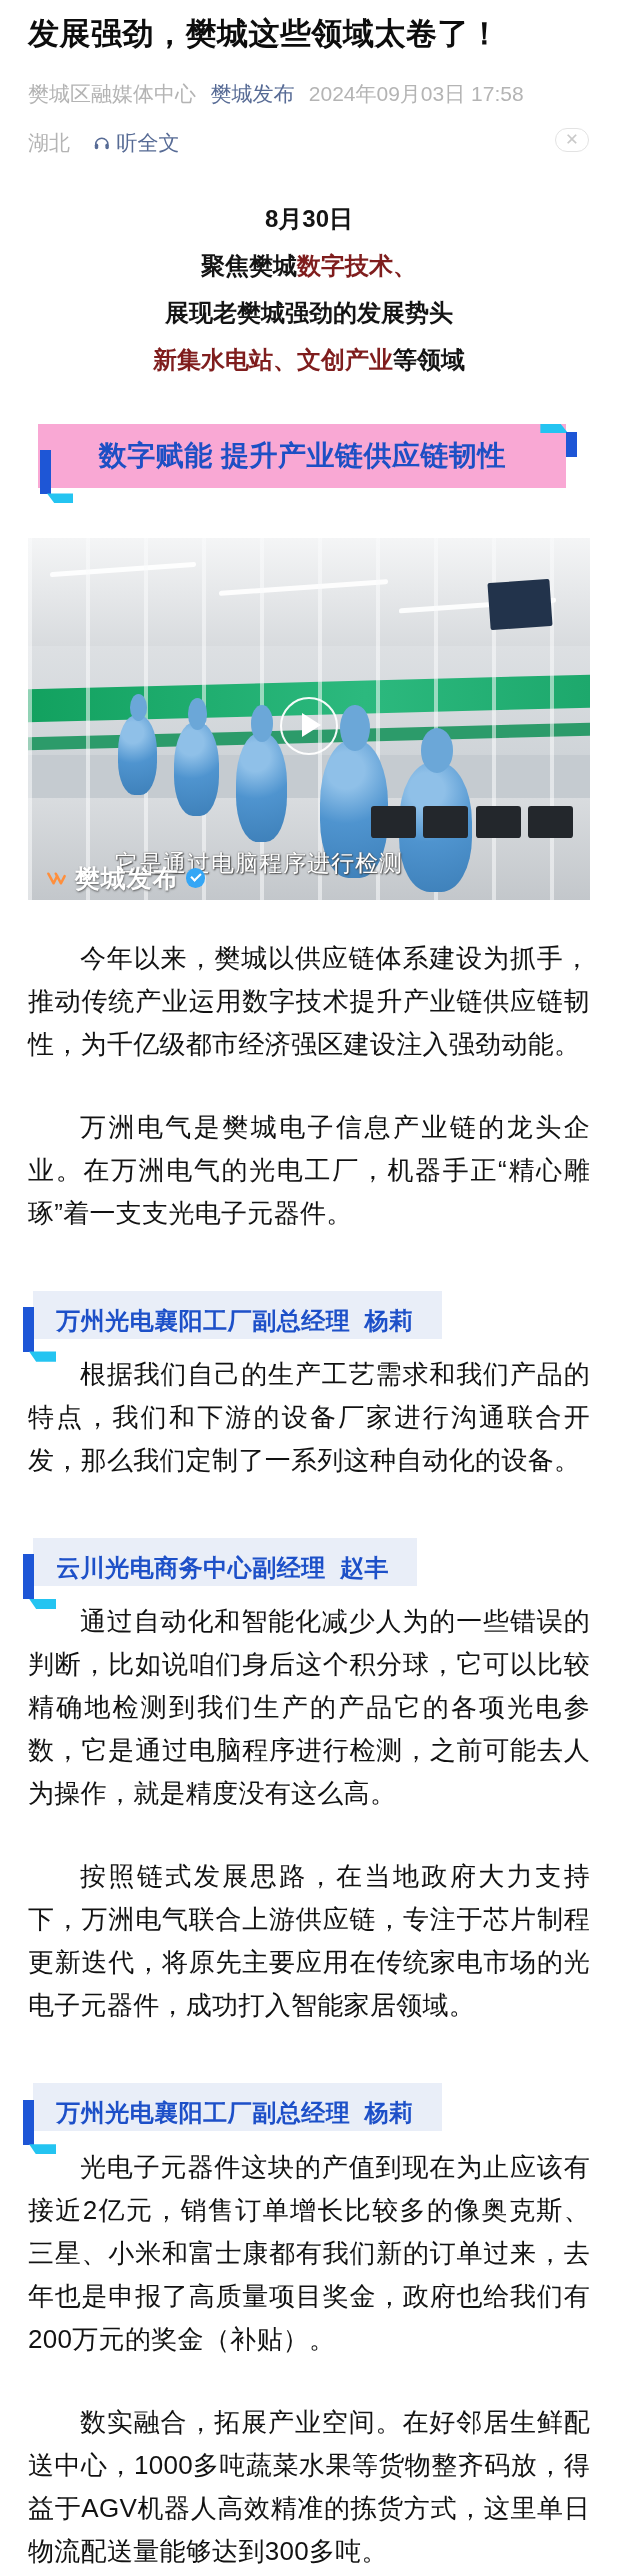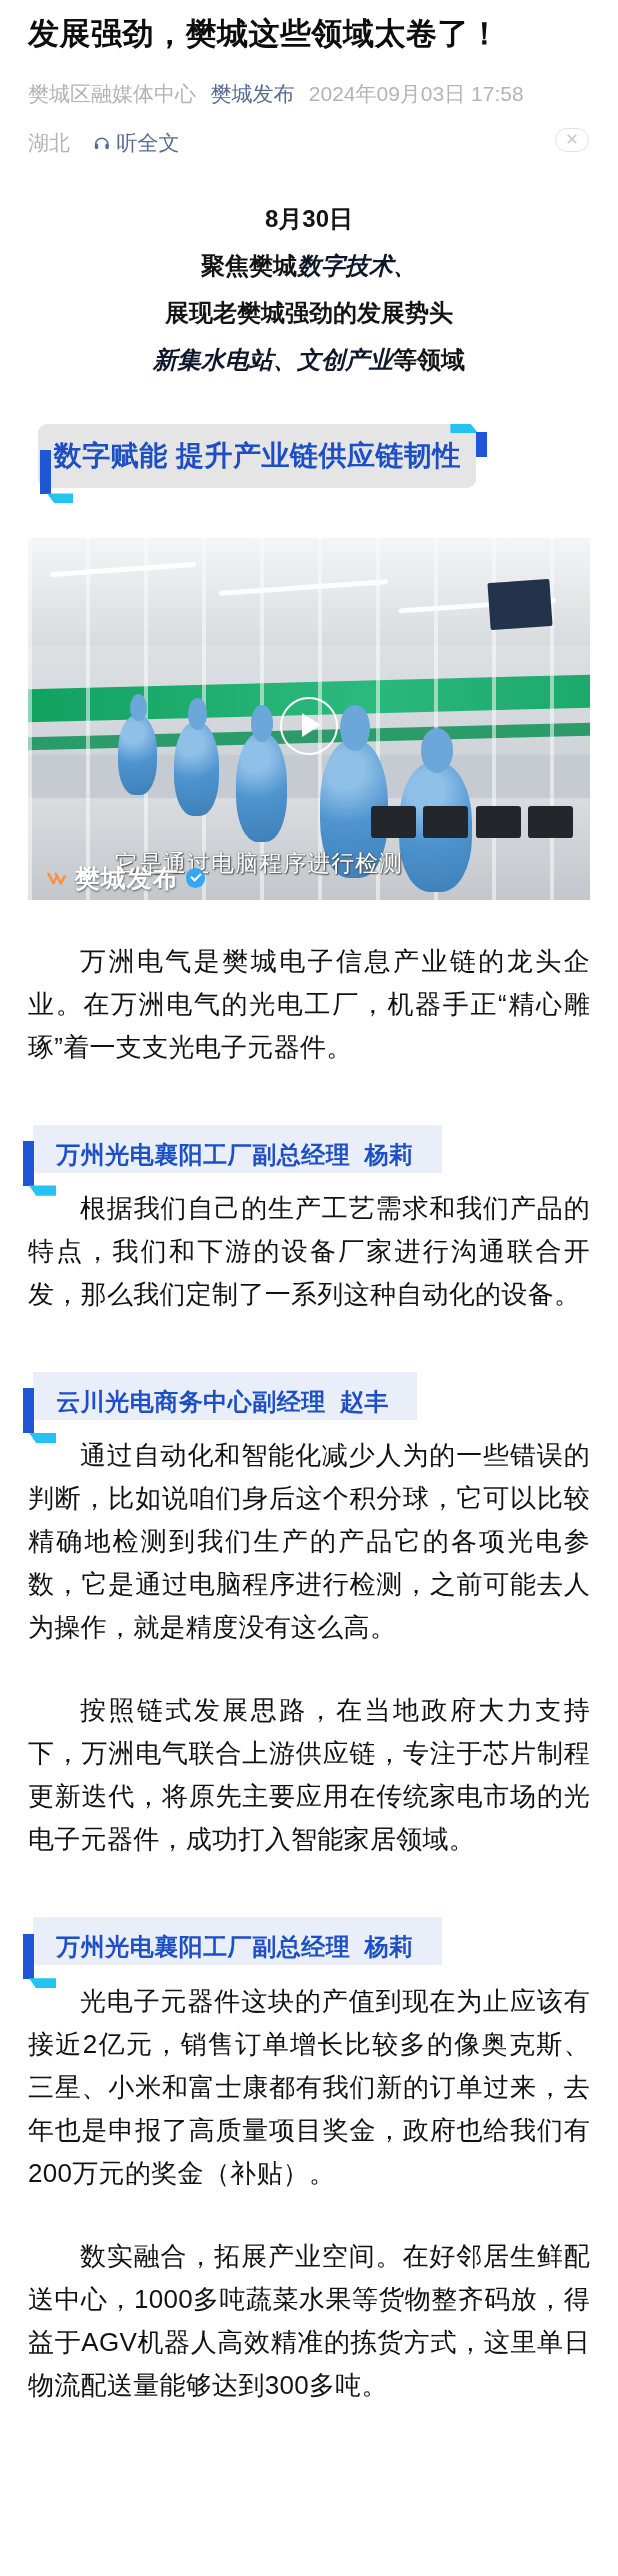--- a/index.html
+++ b/index.html
@@ -23,25 +23,25 @@
   .close-pill{
     position:absolute;right:1px;top:-3.1px;width:34px;height:24px;
     border:1px solid #e3e3e3;border-radius:13.4px;display:flex;
     align-items:center;justify-content:center;color:#c9c9c9;font-size:16.5px;line-height:1;
     box-sizing:border-box;background:#fff;cursor:pointer;
   }
 
   
   .intro{margin-top:39px;text-align:center;font-weight:700;font-size:24px;color:#141414;}
   .intro .line{line-height:47px;}
-  .intro .blue{color:#0f172a;font-style:italic;}
+  .intro .blue{color:#7f1d1d;}
 
   
   .section-banner{
-    position:relative;margin:41px 0 0 10.3px;width:438px;height:64px;background:#e5e5e5;border-radius:9px;
+    position:relative;margin:41px 0 0 10.3px;width:528px;height:64px;background:#f9a8d4;
   }
   .section-banner .txt{
     display:block;text-align:center;line-height:64px;font-size:28px;font-weight:700;color:#1d4fc4;
     letter-spacing:0.5px;
   }
   .tr-cyan{position:absolute;top:0;right:-2.1px;width:28px;height:9.8px;background:#24c4f1;
     clip-path:polygon(0 0,72% 0,100% 100%,0 100%);}
   .tr-blue{position:absolute;top:8.8px;right:-10.8px;width:10.8px;height:25px;background:#1e56d6;}
   .bl-blue{position:absolute;left:1.5px;bottom:-6.2px;width:11.3px;height:44px;background:#1e56d6;}
   .bl-cyan{position:absolute;left:8.8px;bottom:-15.5px;width:26px;height:9.8px;background:#24c4f1;
@@ -163,20 +163,21 @@
       <svg class="logo" viewBox="0 0 24 24">
         <path d="M3.5 7 L9 17 L12.6 9.5" fill="none" stroke="#ff8f3c" stroke-width="2.6" stroke-linecap="round" stroke-linejoin="round"></path>
         <path d="M11.2 7 L16.7 17 L20.5 9.5" fill="none" stroke="#ff8f3c" stroke-width="2.6" stroke-linecap="round" stroke-linejoin="round"></path>
       </svg>
       <span class="wm-name">樊城发布</span>
       <span class="badge"></span>
     </div>
   </div>
 
   <div id="article-body">
+      <p class="bp first">今年以来，樊城以供应链体系建设为抓手，推动传统产业运用数字技术提升产业链供应链韧性，为千亿级都市经济强区建设注入强劲动能。</p>
       <p class="bp">万洲电气是樊城电子信息产业链的龙头企业。在万洲电气的光电工厂，机器手正“精心雕琢”着一支支光电子元器件。</p>
       <div class="speaker">
         <i class="sp-blue"></i>
         <i class="sp-cyan"></i>
         <span class="txt">万州光电襄阳工厂副总经理  杨莉</span>
       </div>
       <p class="bp after-speaker">根据我们自己的生产工艺需求和我们产品的特点，我们和下游的设备厂家进行沟通联合开发，那么我们定制了一系列这种自动化的设备。</p>
       <div class="speaker">
         <i class="sp-blue"></i>
         <i class="sp-cyan"></i>

